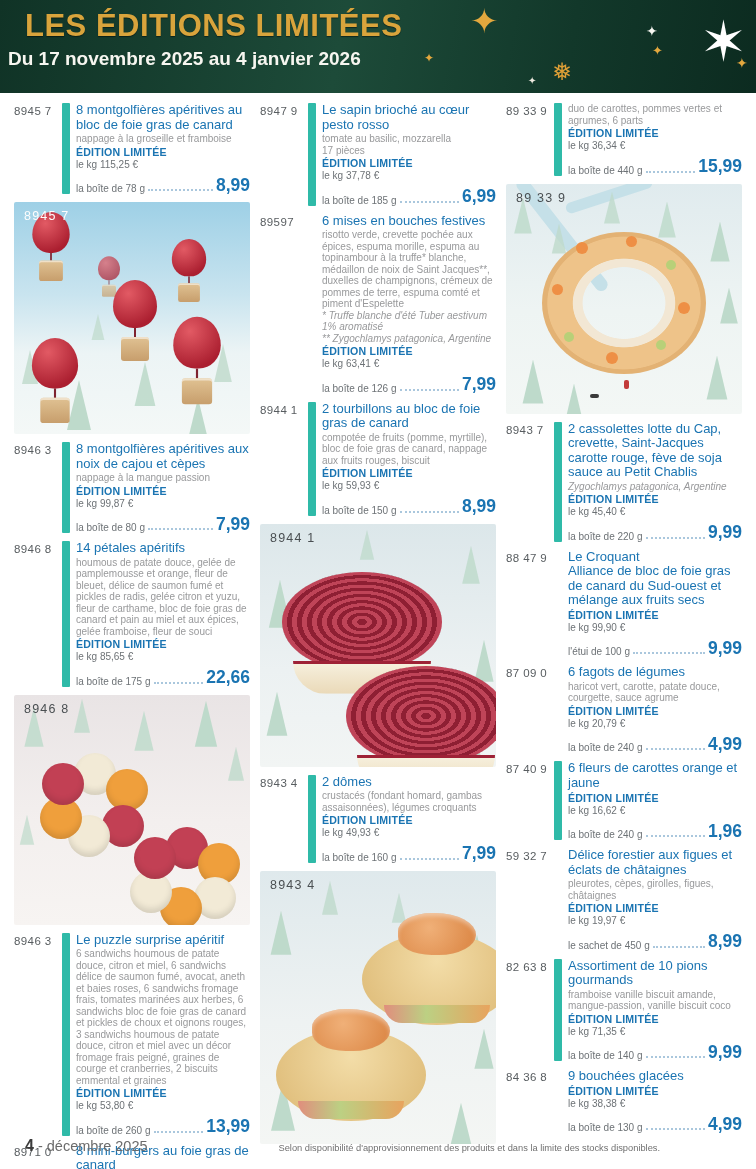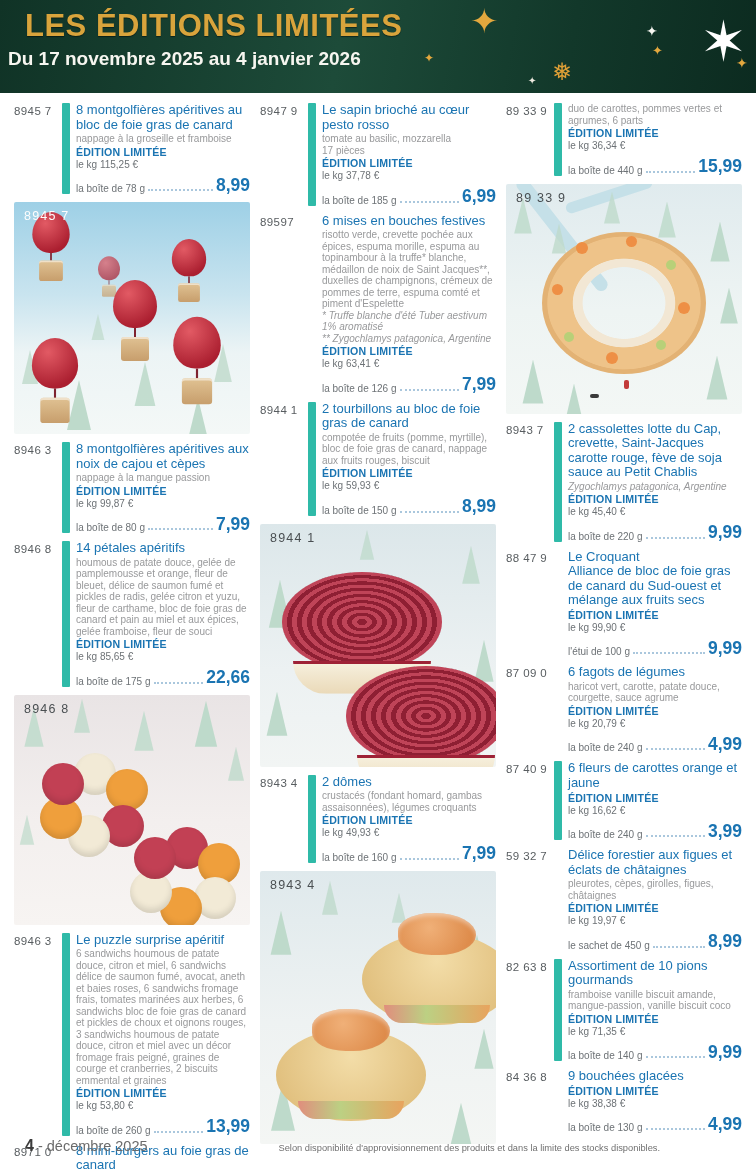--- a/index.html
+++ b/index.html
@@ -466,21 +466,21 @@
     <div class="code">87 40 9</div>
     <div class="bar"></div>
     <div class="pbody">
       <div class="ptitle">6 fleurs de carottes orange et jaune</div>
 
       <div class="pedition">ÉDITION LIMITÉE</div>
       <div class="punit">le kg 16,62 €</div>
       <div class="packline">
         <span class="ppack">la boîte de 240 g</span>
         <span class="leader"></span>
-        <span class="pprice">3,99</span>
+        <span class="pprice">1,96</span>
       </div>
     </div>
   </div>
         <div class="product">
     <div class="code">59 32 7</div>
     <div class="bar nobar"></div>
     <div class="pbody">
       <div class="ptitle">Délice forestier aux figues et éclats de châtaignes</div>
       <div class="pdesc">pleurotes, cèpes, girolles, figues, châtaignes</div>
 

